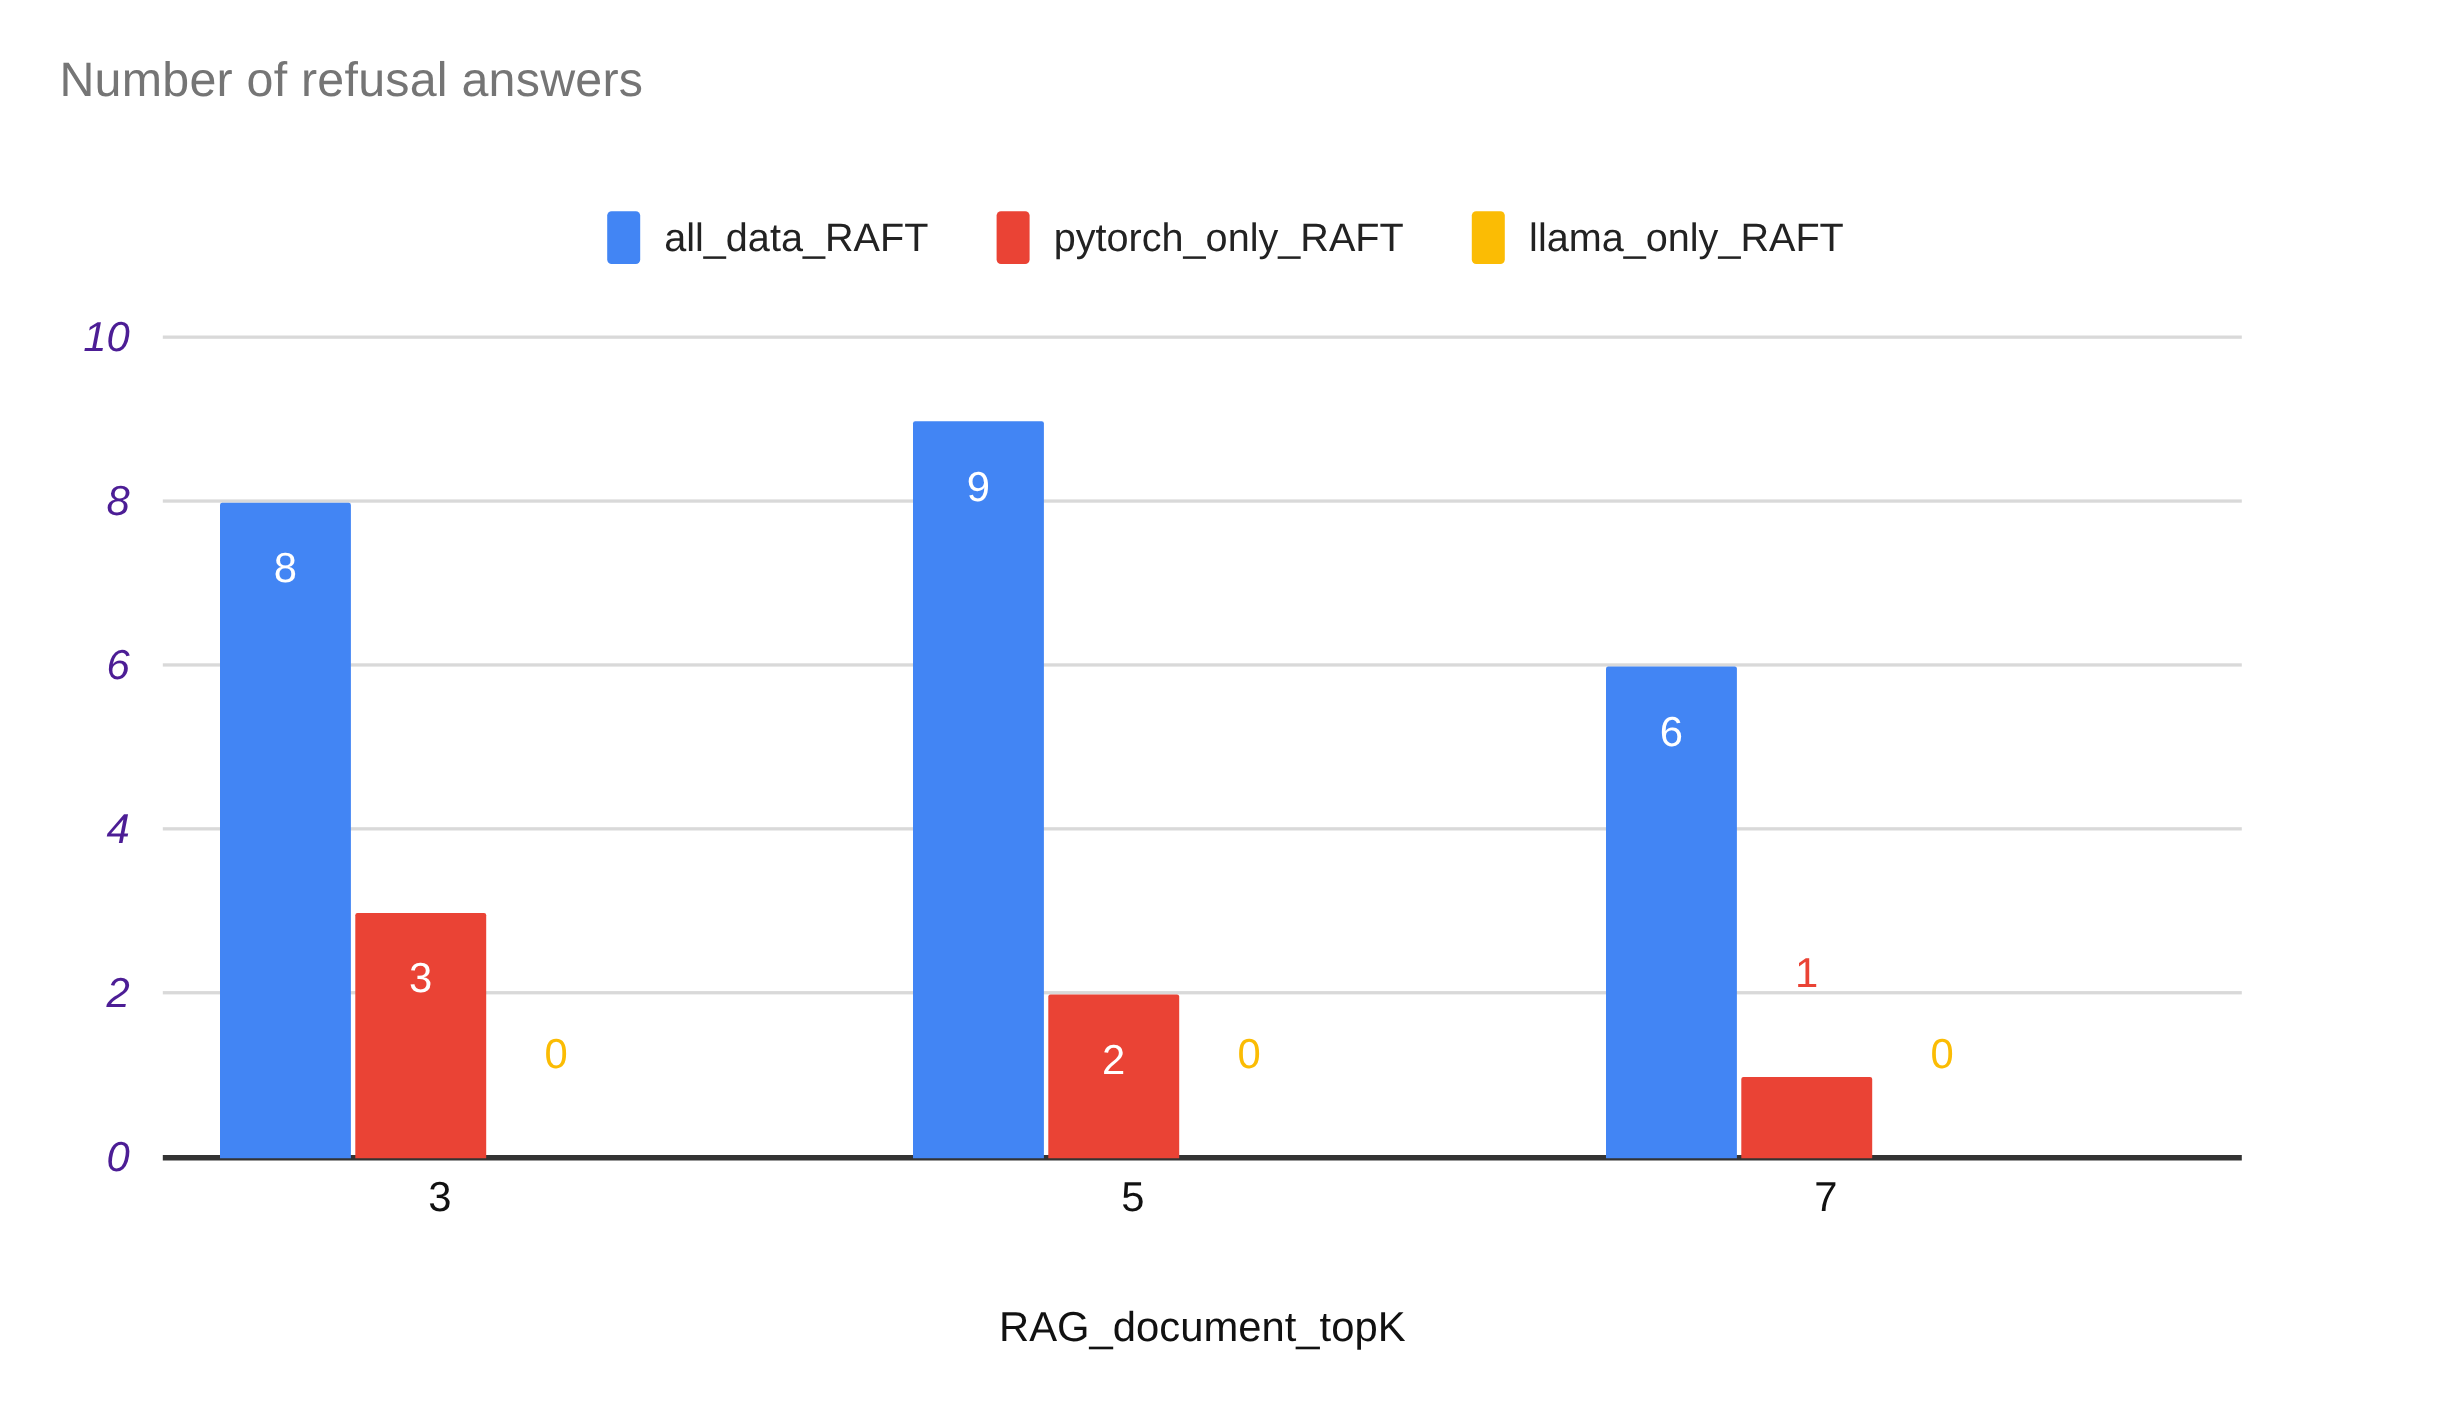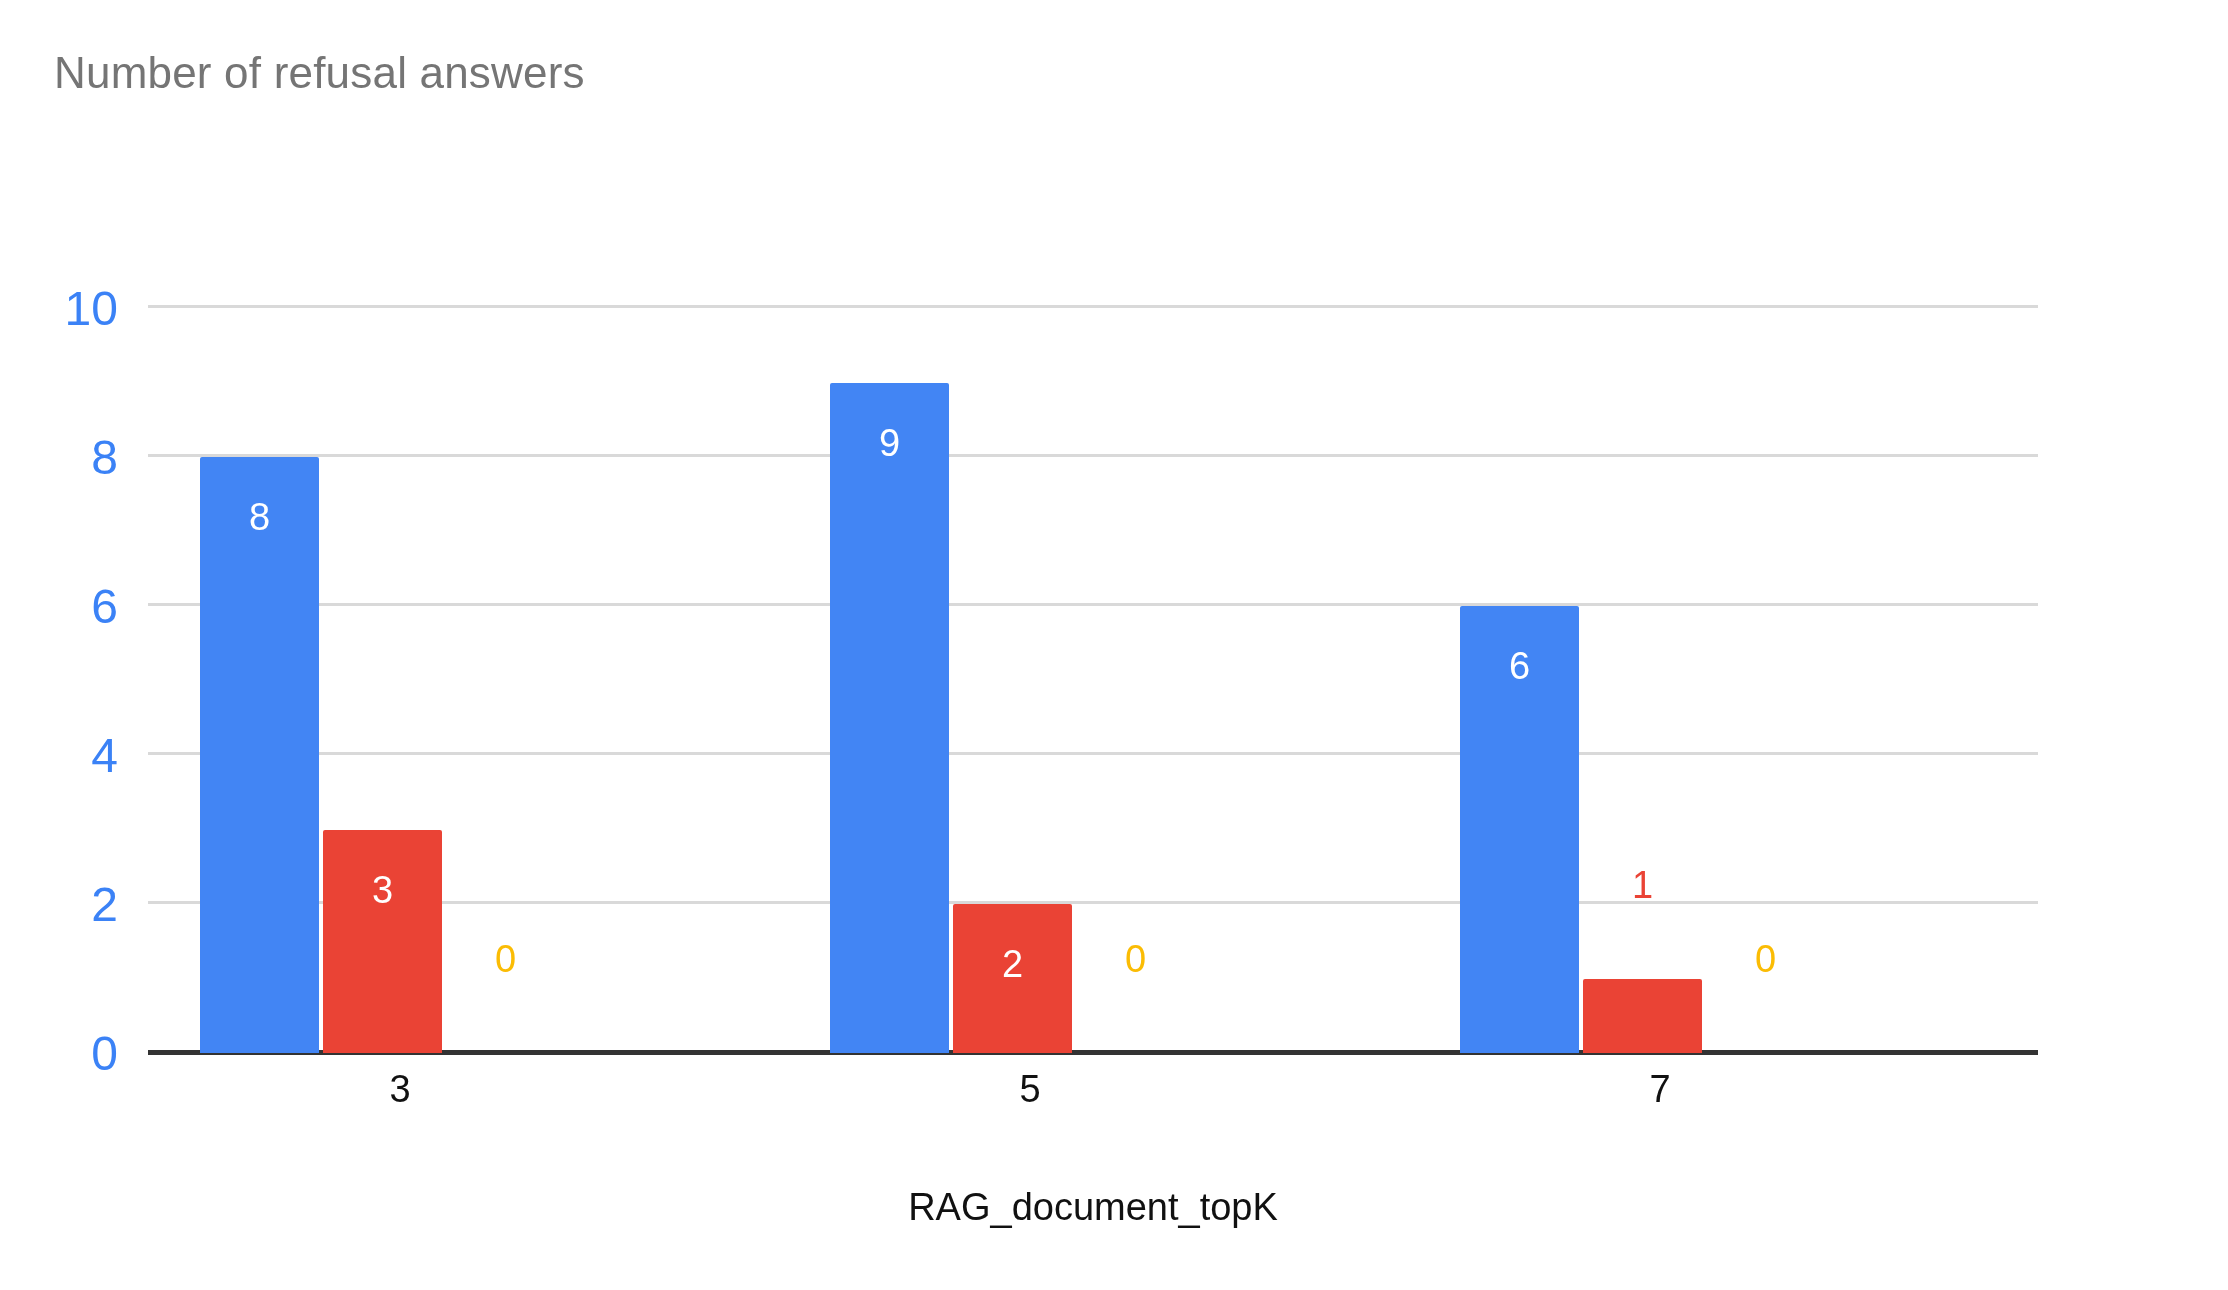--- a/index.html
+++ b/index.html
@@ -88,23 +88,24 @@
     position: absolute;
     left: 0;
     top: 0;
     width: 148px;
     height: 745px;
   }
   .ytick-lbl {
     position: absolute;
     right: 30px;
     transform: translateY(-50%);
-    font-size: 48px;
-    color: #3b82f6;
-    white-space: nowrap;
+    font-size: 38px;
+    color: #4c1d95;
+    white-space: nowrap;
+    font-style: italic;
   }
 
   
   .groups {
     position: absolute;
     left: 0;
     top: 0;
     width: 100%;
     height: 100%;
   }
@@ -161,20 +162,34 @@
     color: #111111;
   }
 </style>
 </head>
 <body>
 
 <div id="chart-root">
 
   <div class="chart-title">Number of refusal answers</div>
 
+  <div class="legend">
+    <div class="legend-item">
+      <span class="legend-swatch" style="background: rgb(66, 133, 244);"></span>
+      <span class="legend-label">all_data_RAFT</span>
+    </div>
+    <div class="legend-item">
+      <span class="legend-swatch" style="background: rgb(234, 67, 53);"></span>
+      <span class="legend-label">pytorch_only_RAFT</span>
+    </div>
+    <div class="legend-item">
+      <span class="legend-swatch" style="background: rgb(251, 188, 4);"></span>
+      <span class="legend-label">llama_only_RAFT</span>
+    </div>
+  </div>
 
   <div class="ytick-wrap" style="left:0;top:308px;" id="yticks">
       <div class="ytick-lbl" style="top: 745px;">0</div>
       <div class="ytick-lbl" style="top: 596px;">2</div>
       <div class="ytick-lbl" style="top: 447px;">4</div>
       <div class="ytick-lbl" style="top: 298px;">6</div>
       <div class="ytick-lbl" style="top: 149px;">8</div>
       <div class="ytick-lbl" style="top: 0px;">10</div>
     </div>
 

